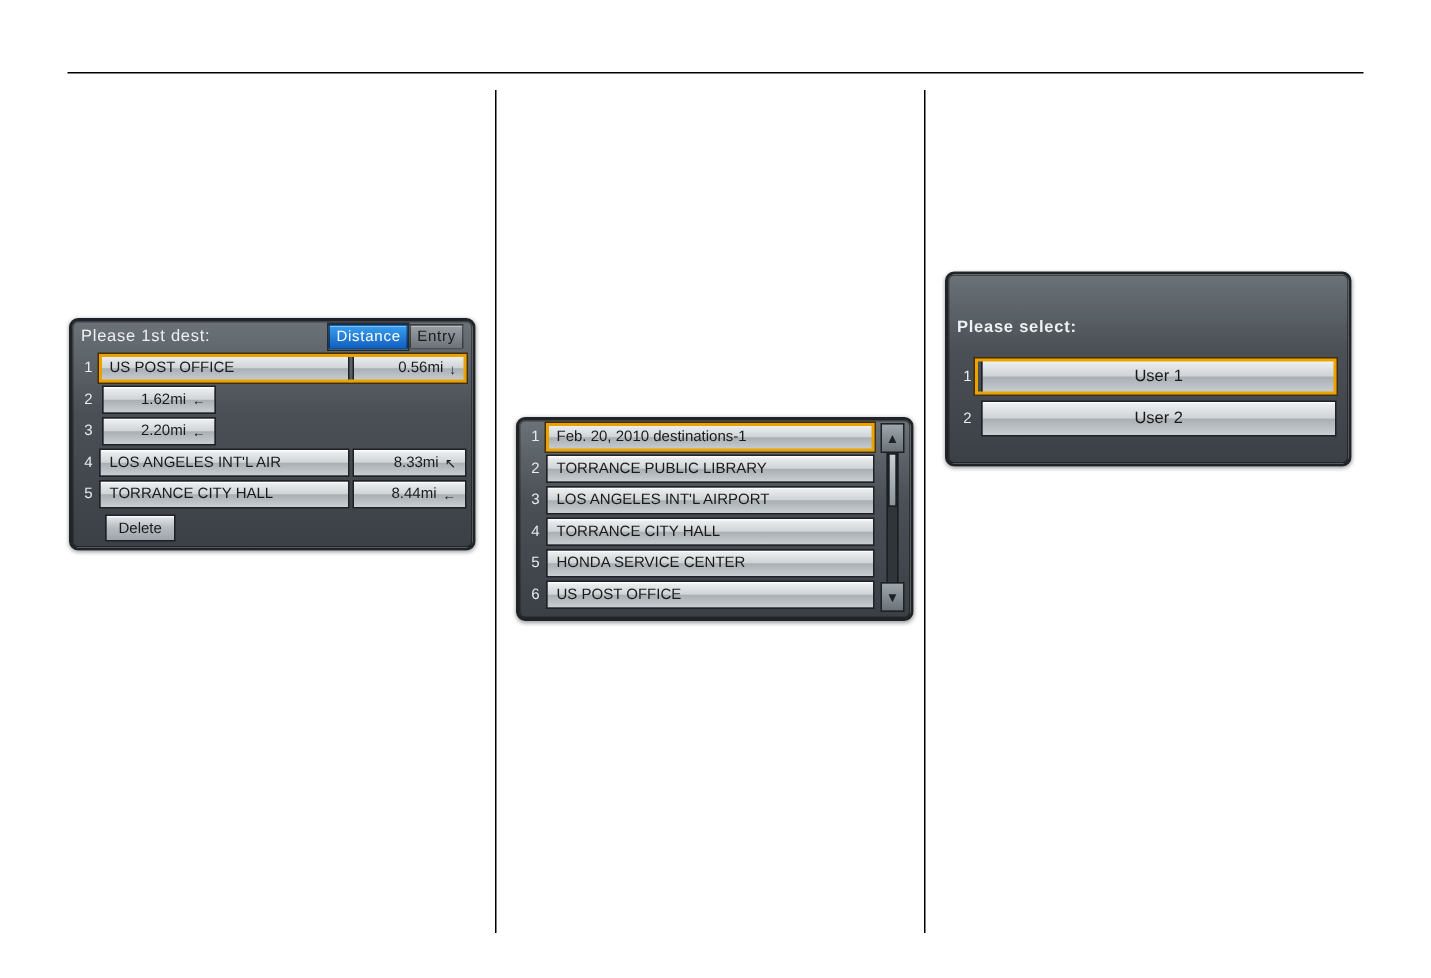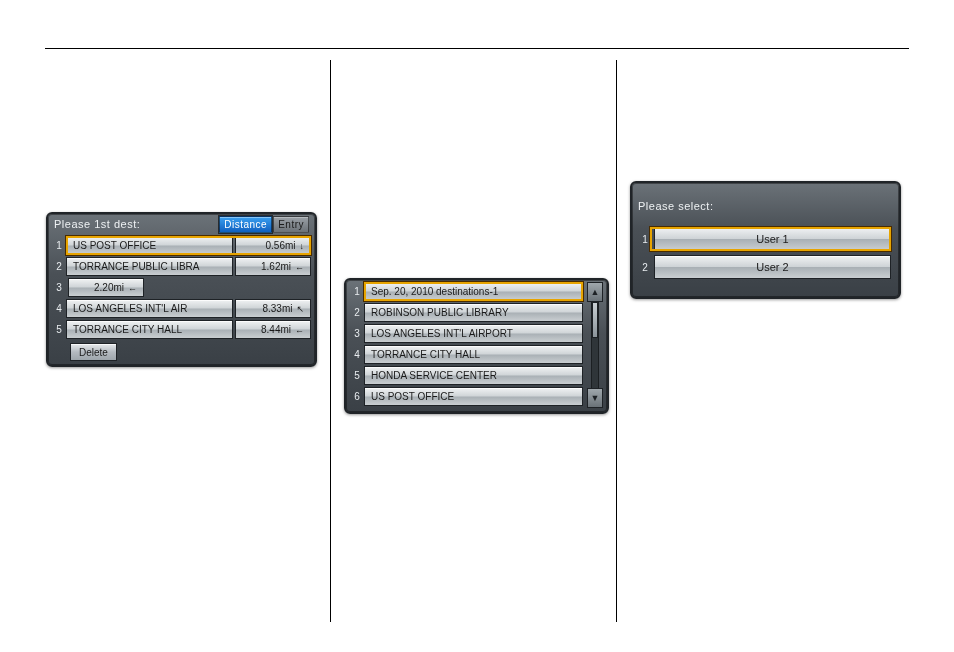--- a/index.html
+++ b/index.html
@@ -174,21 +174,21 @@
   .screenC .row { height: 24px; }
   .screenC .rownum { width: 18px; flex: 0 0 18px; }
   .screenC .cell.name { justify-content: center; font-size: 11px; }
 
   
   #scrA { left: 46px;  top: 212px; width: 267px; }
   #scrB { left: 344px; top: 278px; width: 261px; }
   #scrC { left: 630px; top: 181px; width: 267px; }
   #scrC .rows { padding: 6px 8px 14px 4px; }
   #scrC .row { margin-bottom: 4px; }
-  #scrC .hdr { height: 30px; padding-top: 8px; }
+  #scrC .hdr { height: 30px; padding-top: 20px; font-weight: bold; }
 </style>
 </head>
 <body>
 
 <div class="topline"></div>
 <div class="vline v1"></div>
 <div class="vline v2"></div>
 
 <div id="scrA" class="screen">
   <div class="hdr">
@@ -202,21 +202,20 @@
       <span class="rownum">1</span>
       <span class="cell name">US POST OFFICE</span>
       <span class="sep"></span>
       <span class="cell dist">
         <span>0.56mi</span>
         <span class="arrow">↓</span>
       </span>
     </div>
     <div class="row">
       <span class="rownum">2</span>
-      <span class="cell name">TORRANCE PUBLIC LIBRA</span>
       <span class="sep"></span>
       <span class="cell dist">
         <span>1.62mi</span>
         <span class="arrow">←</span>
       </span>
     </div>
     <div class="row">
       <span class="rownum">3</span>
       <span class="sep"></span>
       <span class="cell dist">
@@ -244,25 +243,25 @@
     </div>
     <span class="delbtn">Delete</span>
   </div>
 </div>
 
 <div id="scrB" class="screen">
   <div class="withscroll">
     <div class="rows">
       <div class="row selected-single">
         <span class="rownum">1</span>
-        <span class="cell name">Sep. 20, 2010 destinations-1</span>
+        <span class="cell name">Feb. 20, 2010 destinations-1</span>
       </div>
       <div class="row">
         <span class="rownum">2</span>
-        <span class="cell name">ROBINSON PUBLIC LIBRARY</span>
+        <span class="cell name">TORRANCE PUBLIC LIBRARY</span>
       </div>
       <div class="row">
         <span class="rownum">3</span>
         <span class="cell name">LOS ANGELES INT'L AIRPORT</span>
       </div>
       <div class="row">
         <span class="rownum">4</span>
         <span class="cell name">TORRANCE CITY HALL</span>
       </div>
       <div class="row">

